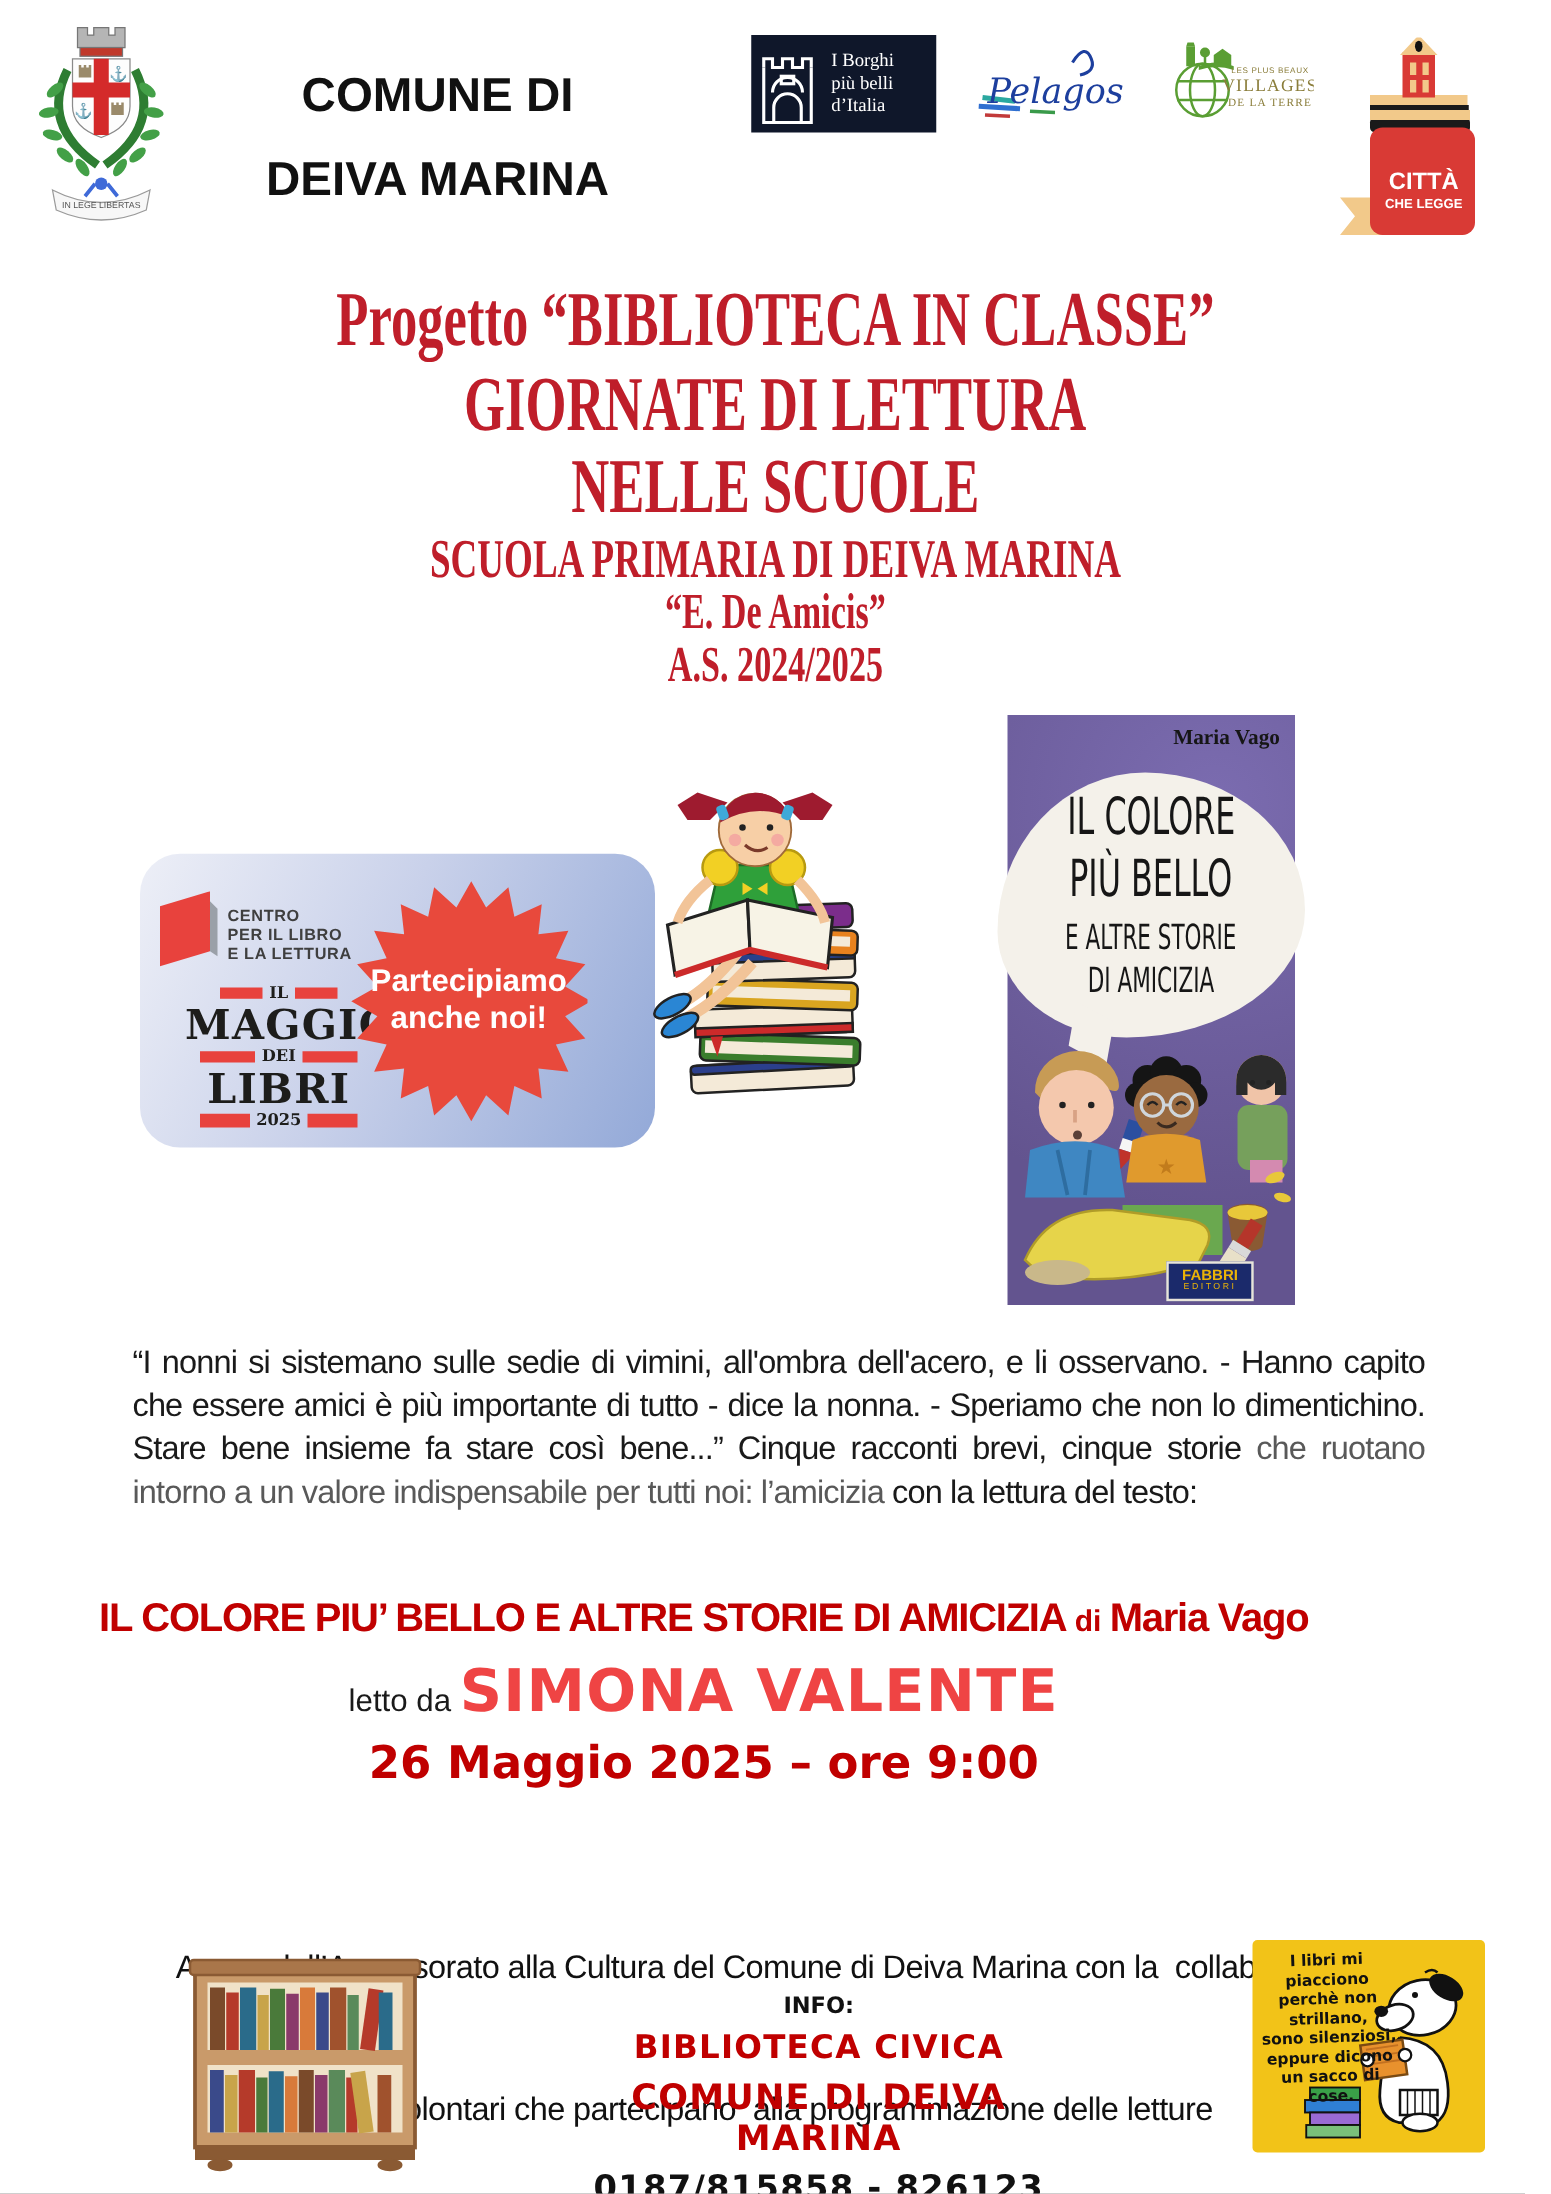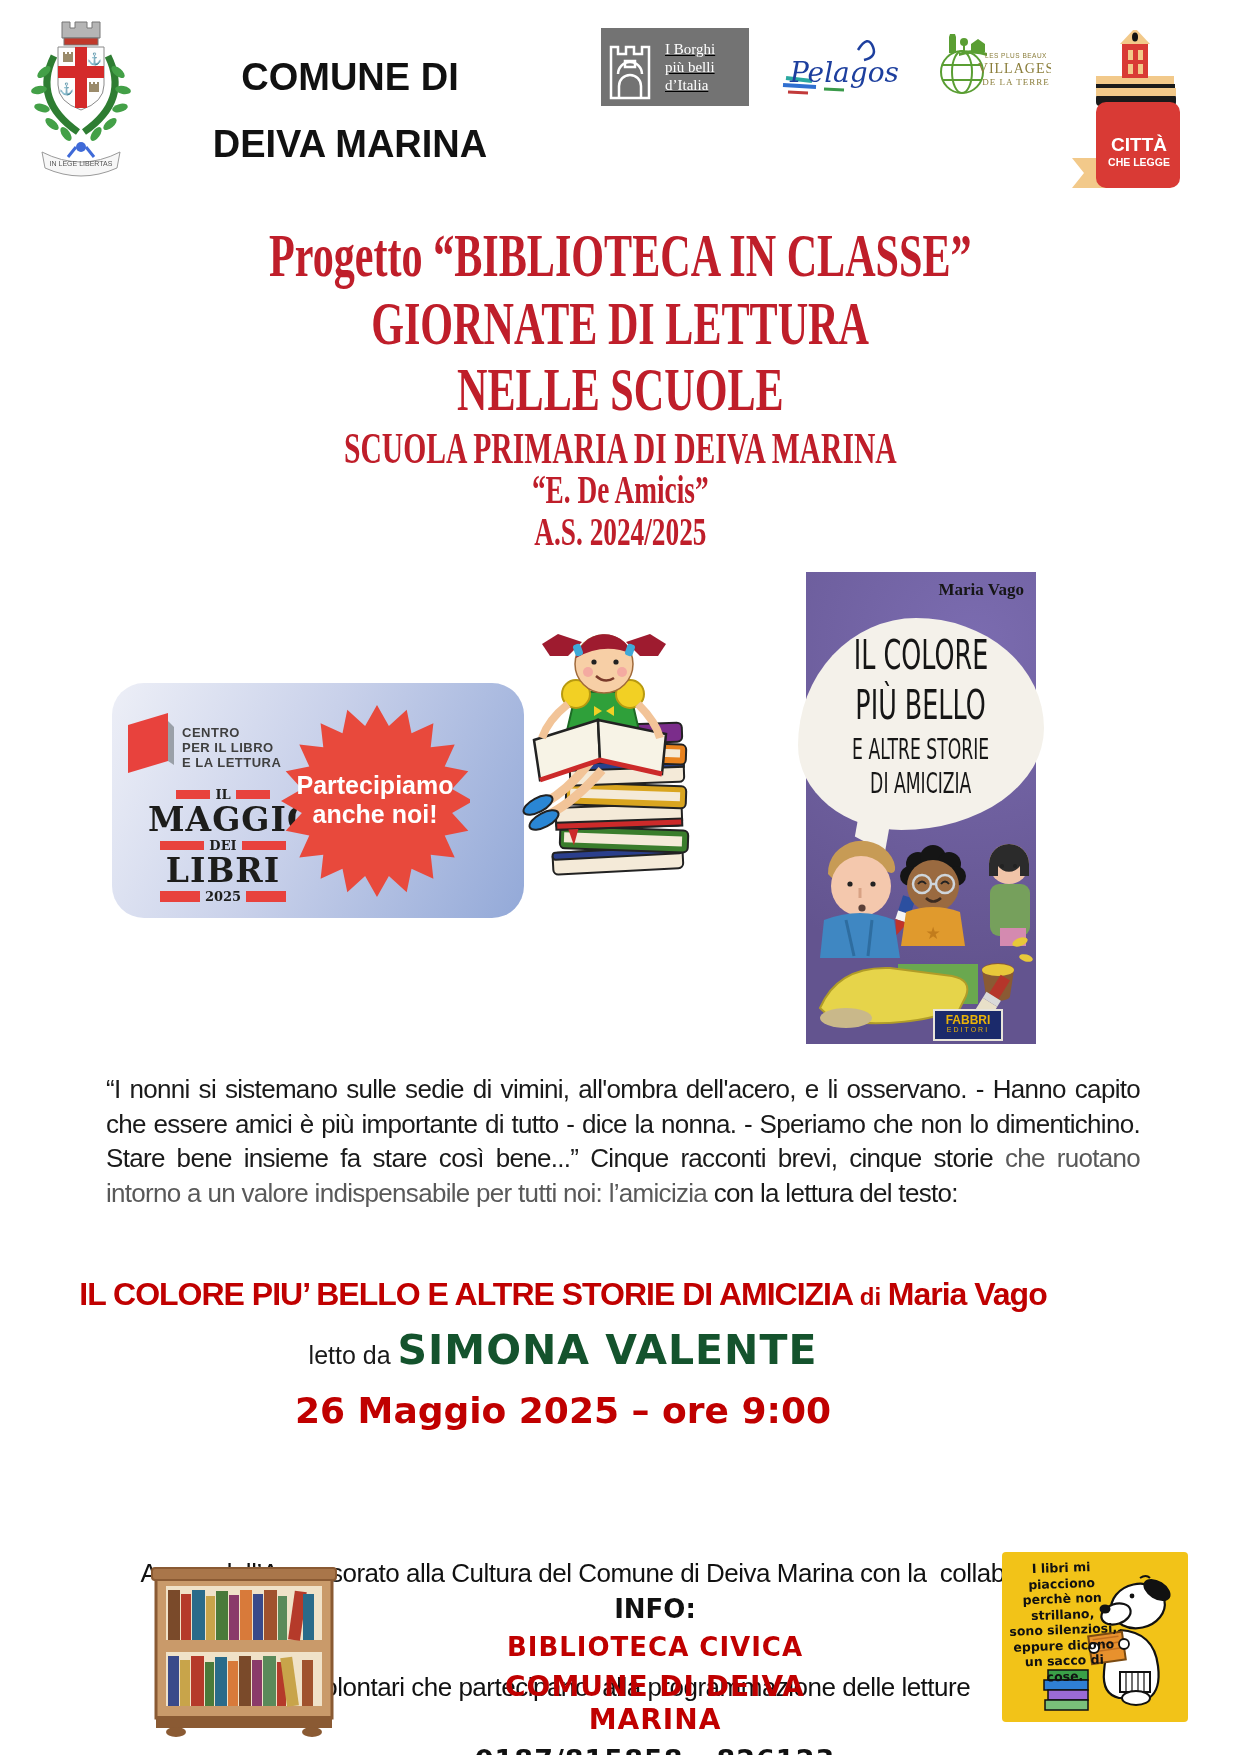--- a/index.html
+++ b/index.html
@@ -4,21 +4,21 @@
 <style>
   html,body{margin:0;padding:0;background:#888;}
   .page{position:relative;width:1241px;height:1755px;background:#ffffff;margin:0 auto;
         font-family:"Liberation Sans",sans-serif;overflow:hidden;}
   .abs{position:absolute;}
 
   
   .muni{left:185px;top:56px;width:330px;text-align:center;color:#111;
         font-weight:bold;font-size:38px;letter-spacing:0;}
   .muni .l1{margin-bottom:24px;}
-  .borghi{left:601px;top:28px;width:148px;height:78px;background:#737373;display:flex;align-items:center;text-decoration:underline;}
+  .borghi{left:601px;top:28px;width:148px;height:78px;background:#0f172a;display:flex;align-items:center;}
   .borghi-text{color:#fff;font-family:"Liberation Serif",serif;font-size:15px;line-height:18px;padding-left:2px;}
   .villages-text{color:#8a7d3a;}
 
   
   .rtitle{width:1241px;left:0;text-align:center;color:#bf1e2a;font-family:"Liberation Serif",serif;font-weight:bold;}
   .rtitle span{display:inline-block;transform:scale(0.78,1.15);transform-origin:center;white-space:nowrap;}
   .t52{font-size:54px;}  .t36{font-size:38px;}  .t33{font-size:35px;}
 
   
   .banner{left:112px;top:683px;width:412px;height:235px;
@@ -52,29 +52,29 @@
   .descr{left:106px;top:1072px;width:1034px;font-size:26px;line-height:34.5px;
          letter-spacing:-0.7px;text-align:justify;color:#1a1a1a;}
   .descr .gray{color:#595959;}
 
   
   .evline{width:1126px;left:0;text-align:center;}
   .ev-title{top:1276px;color:#c00000;font-weight:bold;font-size:32px;letter-spacing:-1px;}
   .ev-title .small-di{font-size:24px;letter-spacing:0;}
   .ev-read{top:1326px;}
   .ev-read .lbl{font-size:25px;color:#1a1a1a;}
-  .ev-read .name{font-size:41px;color:#14532d;font-weight:bold;font-family:"DejaVu Sans",sans-serif;letter-spacing:1px;text-align:right;}
+  .ev-read .name{font-size:47px;color:#ef4444;font-weight:bold;font-family:"DejaVu Sans",sans-serif;letter-spacing:1px;text-align:right;}
   .ev-date{top:1390px;color:#c00000;font-weight:bold;font-size:36px;font-family:"DejaVu Sans",sans-serif;}
 
   .credits{left:0;top:1478px;width:1241px;text-align:center;color:#111;font-size:26px;
            line-height:38px;letter-spacing:-0.5px;white-space:pre-wrap;}
 
   
   .info{left:470px;top:1594px;width:370px;text-align:center;font-family:"DejaVu Sans",sans-serif;font-weight:bold;}
-  .info .i0{font-size:26px;color:#111;margin-bottom:8px;}
+  .info .i0{font-size:18px;color:#111;margin-bottom:8px;}
   .info .i1{font-size:26px;color:#c00000;margin-bottom:8px;letter-spacing:1px;}
   .info .i2{font-size:28px;color:#c00000;margin-bottom:8px;letter-spacing:1px;}
   .info .i3{font-size:27px;color:#111;letter-spacing:1px;}
   .snoopy{left:1002px;top:1552px;width:186px;height:170px;background:#f2c318;border-radius:4px;}
   .snoopy-text{left:6px;top:8px;width:110px;text-align:center;font-family:"DejaVu Sans",sans-serif;
                font-weight:bold;font-size:12.5px;line-height:15.5px;color:#111;transform:rotate(-2deg);}
 </style>
 </head>
 <body>
 

